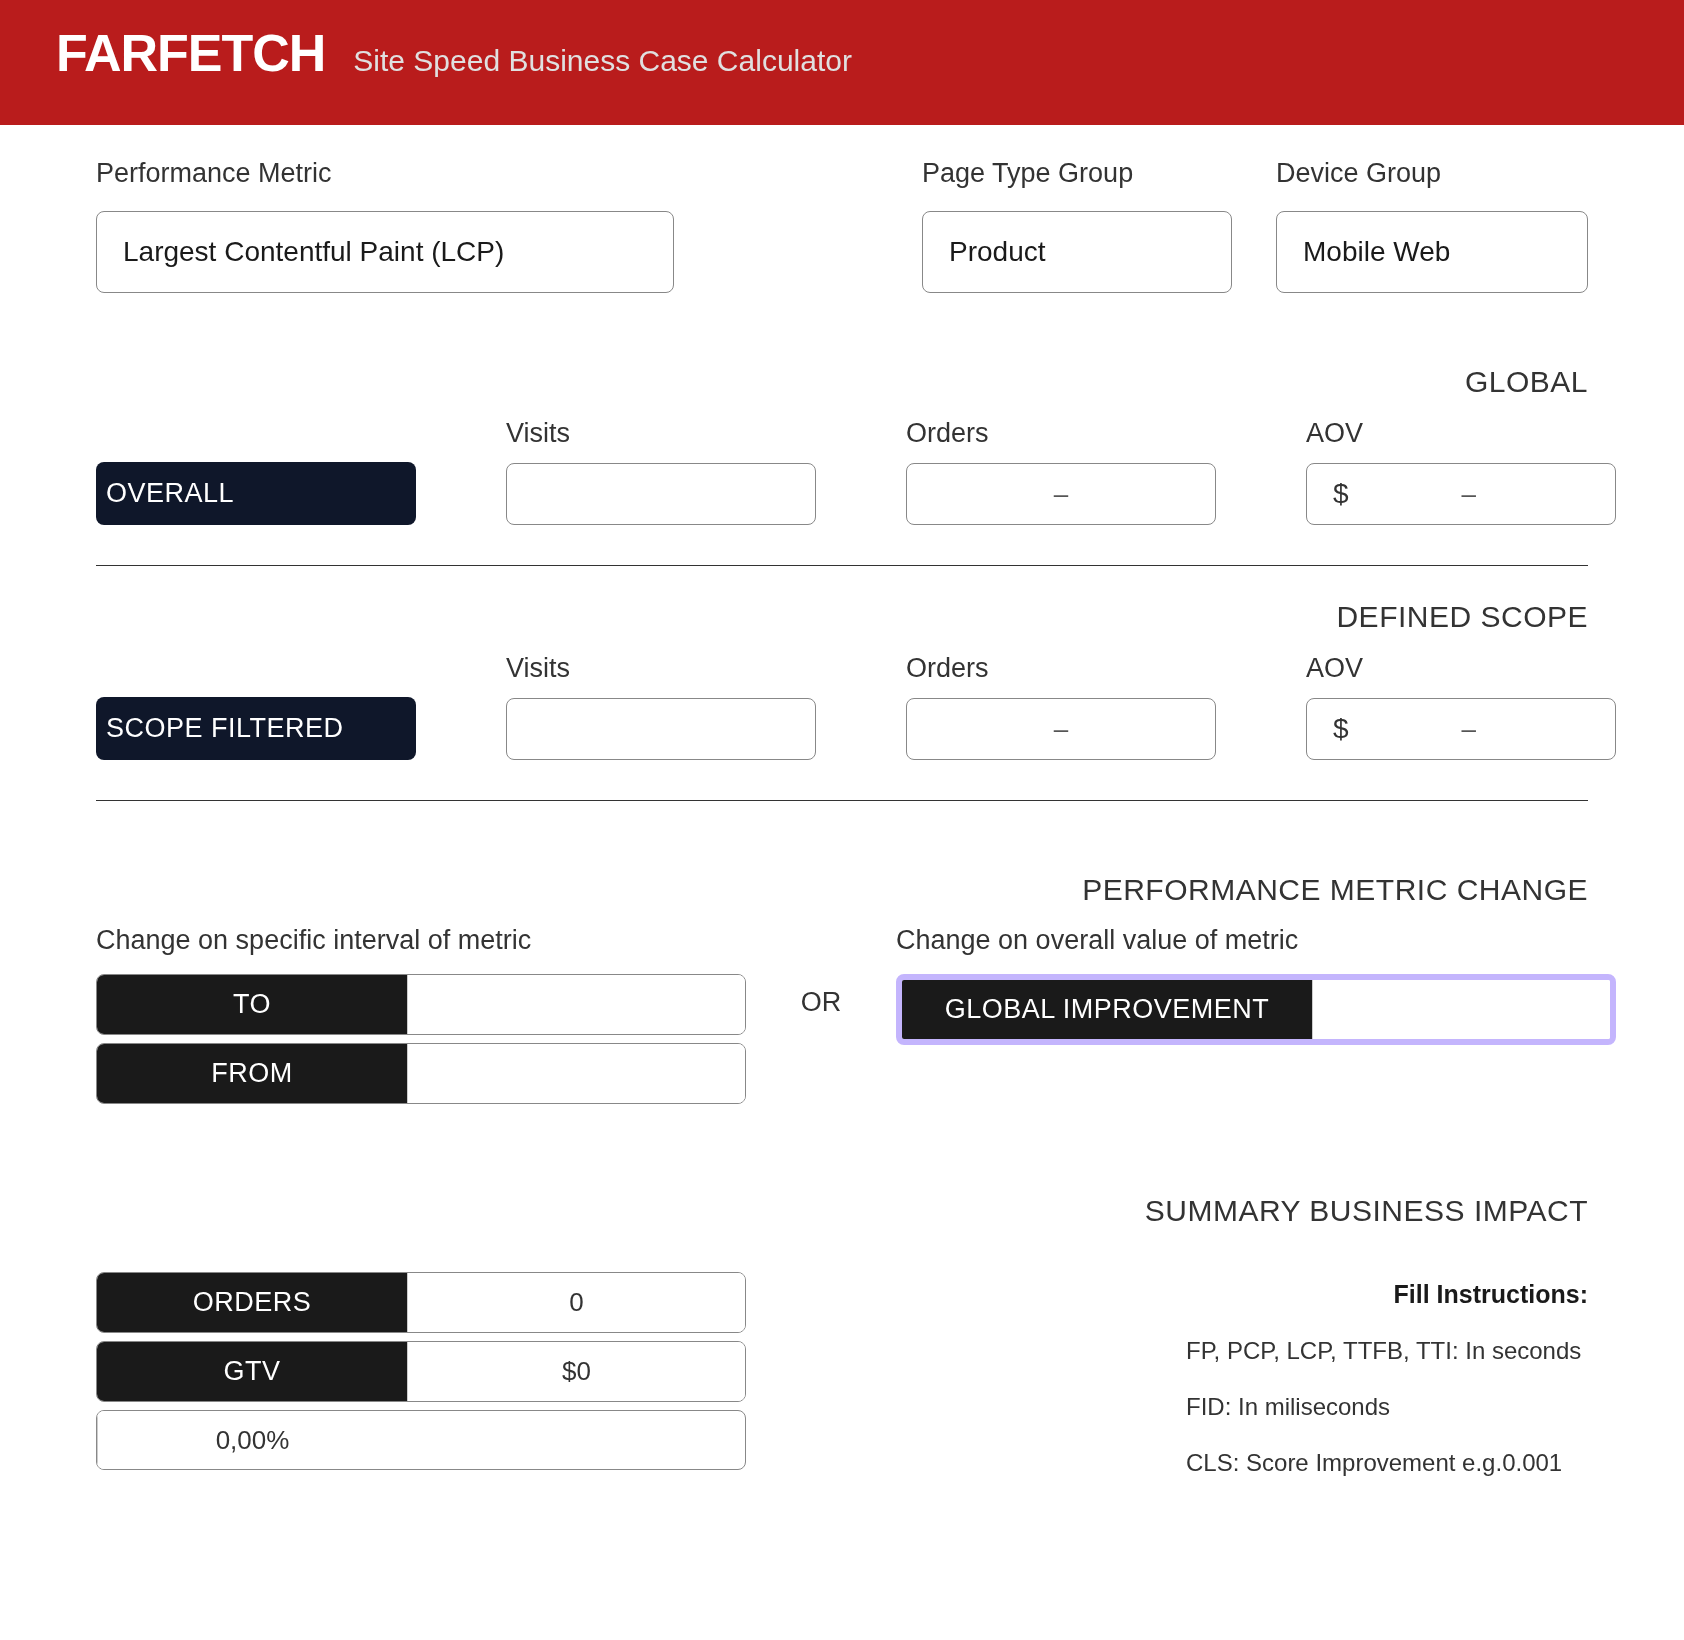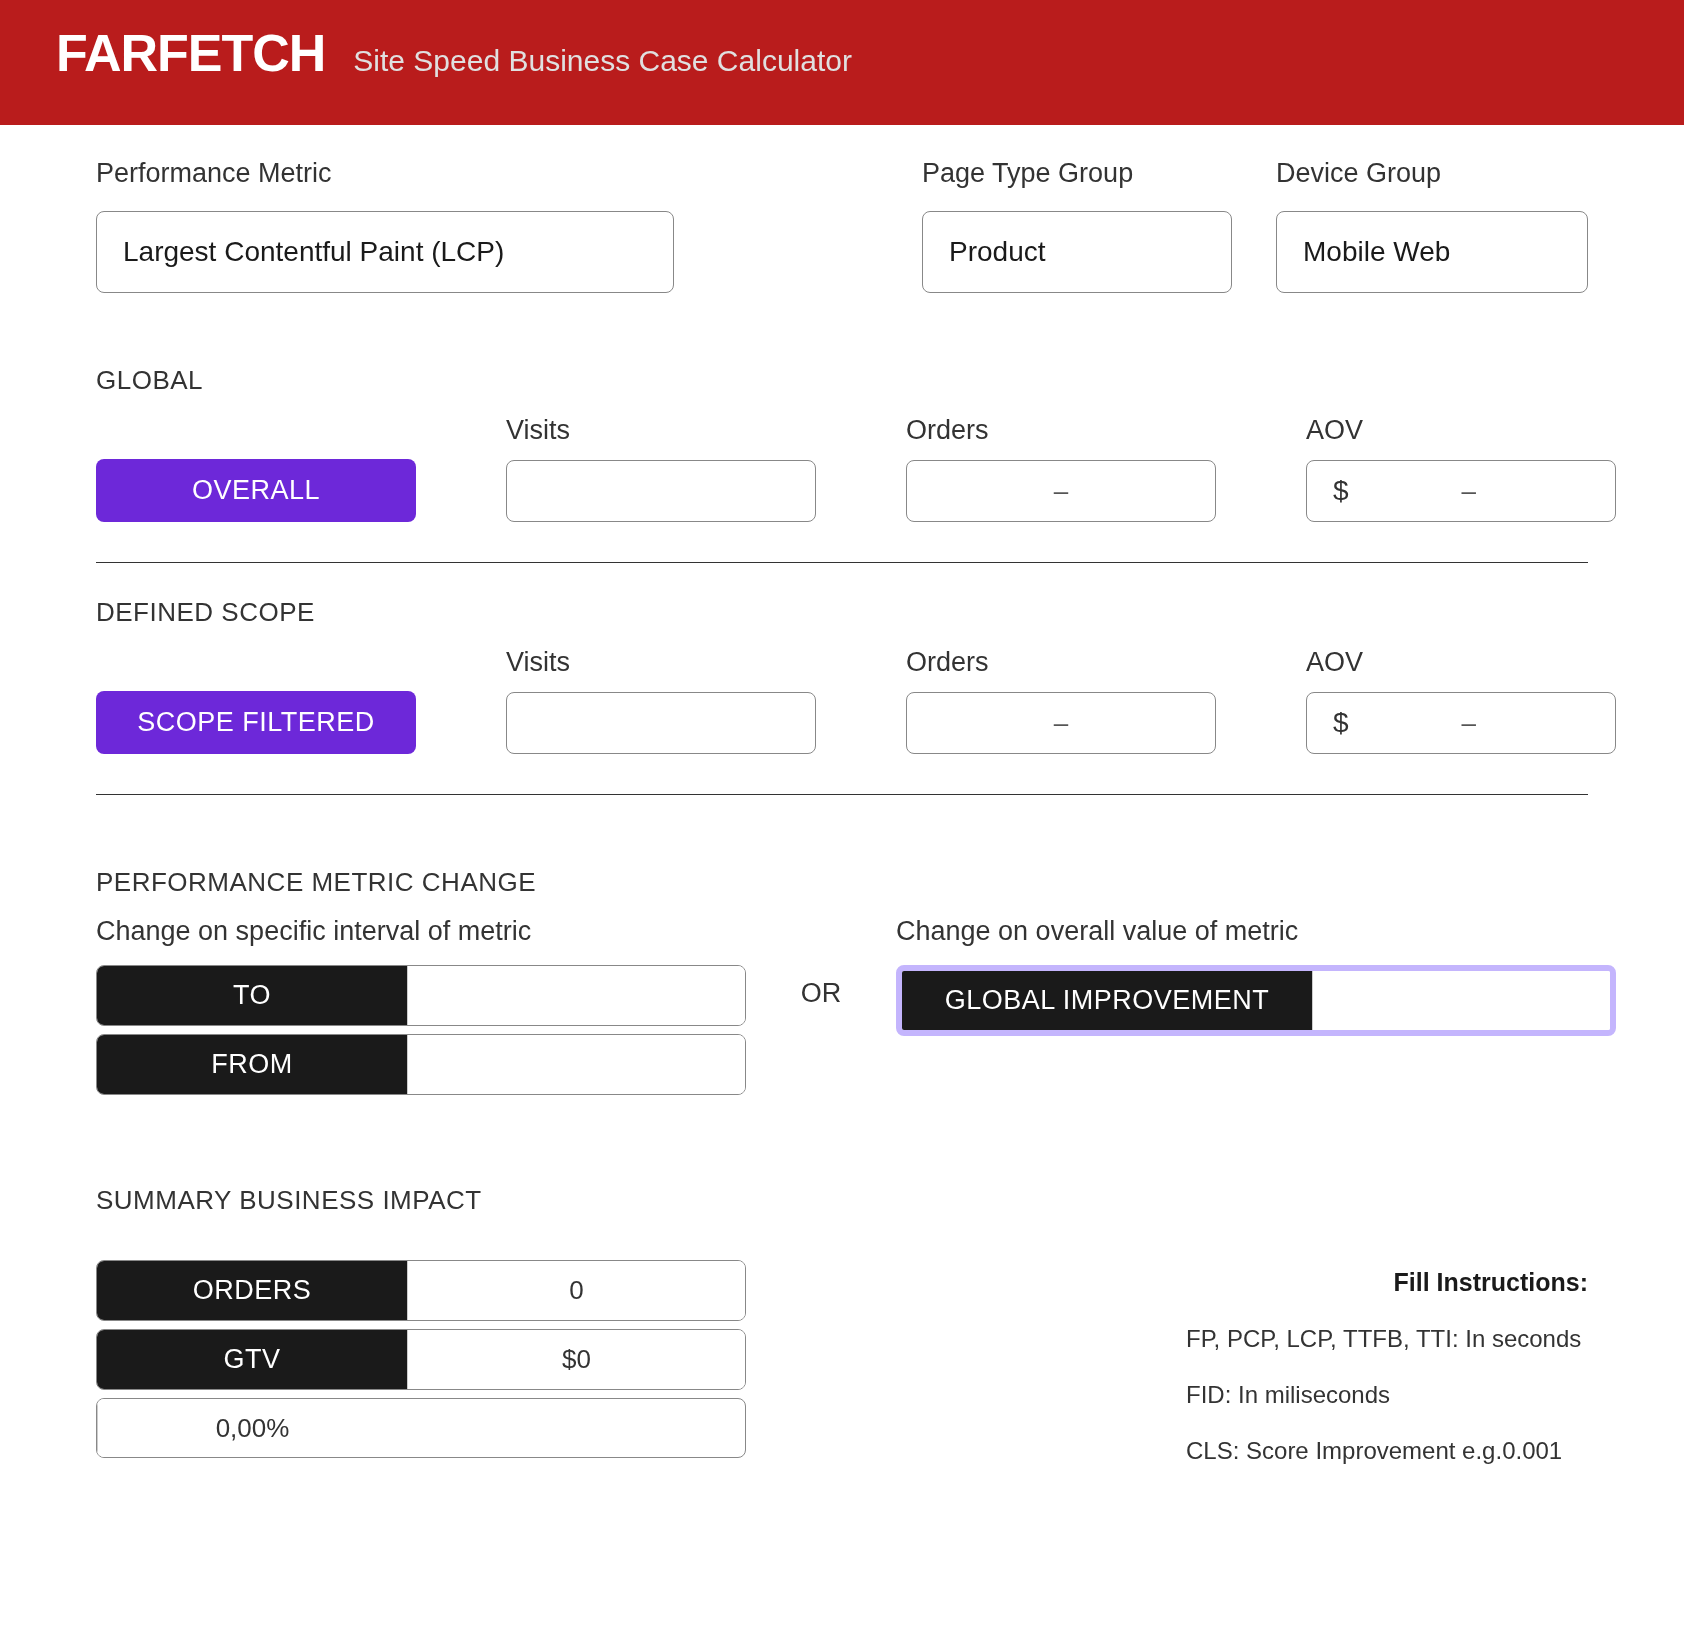--- a/index.html
+++ b/index.html
@@ -48,49 +48,49 @@
     border: 1.5px solid #888;
     border-radius: 8px;
     padding: 24px 26px;
     font-size: 28px;
     color: #1a1a1a;
     background: #fff;
     white-space: nowrap;
     overflow: hidden;
   }
   .section-label {
-    font-size: 26px;
+    font-size: 30px;
     letter-spacing: 0.5px;
     color: #333;
     margin-bottom: 18px;
+    text-align: right;
   }
   .metrics-row {
     display: grid;
     grid-template-columns: 320px 310px 310px 310px;
     gap: 90px;
     align-items: end;
     margin-bottom: 36px;
   }
   .metrics-row.with-hr {
     border-bottom: 1.5px solid #333;
     padding-bottom: 40px;
     margin-bottom: 34px;
   }
   .col-header {
     font-size: 27px;
     color: #333;
     margin-bottom: 14px;
     display: block;
   }
   .black-pill {
-    background: #6d28d9;
+    background: #0f172a;
     color: #ffffff;
     border-radius: 8px;
     padding: 16px 10px;
-    text-align: center;
     font-size: 27px;
     letter-spacing: 0.5px;
     min-width: 310px;
   }
   .value-box {
     border: 1.5px solid #888;
     border-radius: 8px;
     padding: 14px 20px;
     font-size: 26px;
     color: #555;

